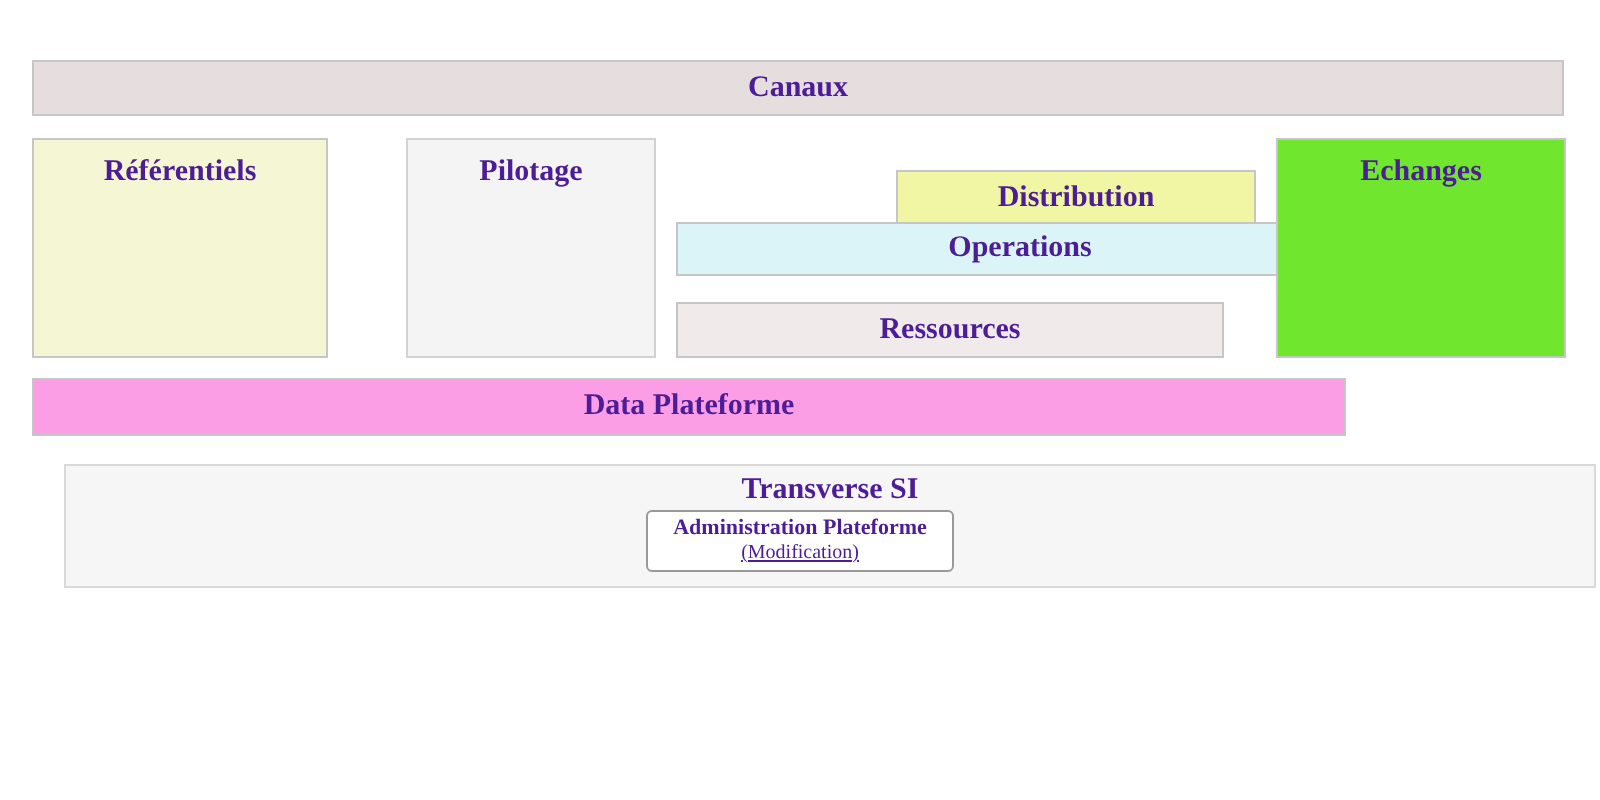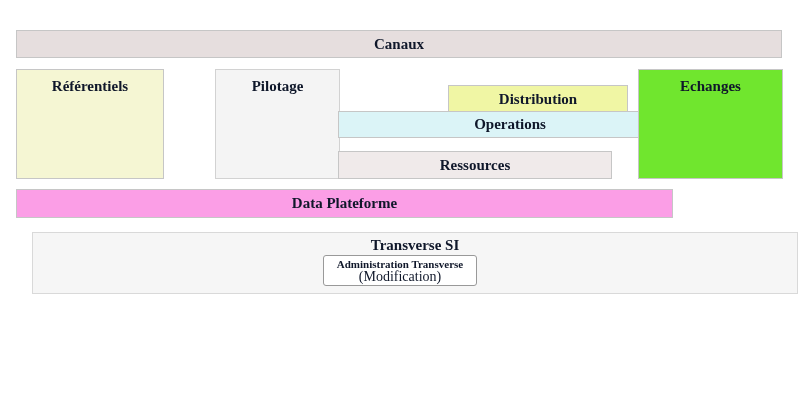--- a/index.html
+++ b/index.html
@@ -6,21 +6,21 @@
     margin: 0;
     padding: 0;
     background: #ffffff;
   }
   #canvas {
     position: relative;
     width: 800px;
     height: 400px;
     background: #ffffff;
     font-family: "Liberation Serif", "DejaVu Serif", serif;
-    color: #0f172a;
+    color: #4c1d95;
     overflow: hidden;
   }
   .block {
     position: absolute;
     box-sizing: border-box;
     border: 1px solid #c6c6c6;
     text-align: center;
   }
   .bar {
     display: flex;
@@ -31,21 +31,21 @@
     padding-top: 7px;
   }
   .lbl {
     font-weight: bold;
     font-size: 15px;
     line-height: 1.1;
   }
   
   #canaux        { left: 16px;  top: 30px;  width: 766px; height: 28px; }
   #referentiels  { left: 16px;  top: 69px;  width: 148px; height: 110px; }
-  #pilotage      { left: 203px; top: 69px;  width: 125px; height: 110px; border-color: #d2d2d2; margin-left: 12px; }
+  #pilotage      { left: 203px; top: 69px;  width: 125px; height: 110px; border-color: #d2d2d2; }
   #client        { left: 338px; top: 69px;  width: 100px; height: 29px; }
   #distribution  { left: 448px; top: 69px;  width: 180px; height: 29px; }
   #operations    { left: 338px; top: 111px; width: 344px; height: 27px; }
   #ressources    { left: 338px; top: 151px; width: 274px; height: 28px; }
   #echanges      { left: 638px; top: 69px;  width: 145px; height: 110px; }
   #data-plateforme { left: 16px; top: 189px; width: 657px; height: 29px; }
   #transverse-si { left: 16px;  top: 232px; width: 766px; height: 62px; border-color: #d9d9d9; }
   #transverse-si .lbl { display: block; padding-top: 4px; }
   #admin-archivage {
     position: absolute;
@@ -61,23 +61,24 @@
     padding-top: 2px;
   }
   #admin-archivage .line1 {
     font-weight: bold;
     font-size: 11px;
     line-height: 13px;
     display: block;
   }
   #admin-archivage .line2 {
     font-weight: normal;
-    font-size: 14px;
+    font-size: 10px;
     line-height: 12px;
     display: block;
+    text-decoration: underline;
   }
 </style>
 </head>
 <body>
 
 <div id="canvas">
 
   <div id="canaux" class="block bar" style="background-color: rgb(230, 222, 222);">
     <span class="lbl">Canaux</span>
   </div>
@@ -109,17 +110,17 @@
 
   <div id="data-plateforme" class="block bar" style="background-color: rgb(251, 158, 230);">
     <span class="lbl">Data Plateforme</span>
   </div>
 
   <div id="transverse-si" class="block" style="background-color: rgb(246, 246, 246); margin-left: 16px;">
     <span class="lbl">Transverse SI</span>
   </div>
 
   <div id="admin-archivage" style="background-color: rgb(255, 255, 255);">
-    <span class="line1">Administration Transverse</span>
+    <span class="line1">Administration Plateforme</span>
     <span class="line2">(Modification)</span>
   </div>
 
 </div>
 
 </body></html>

